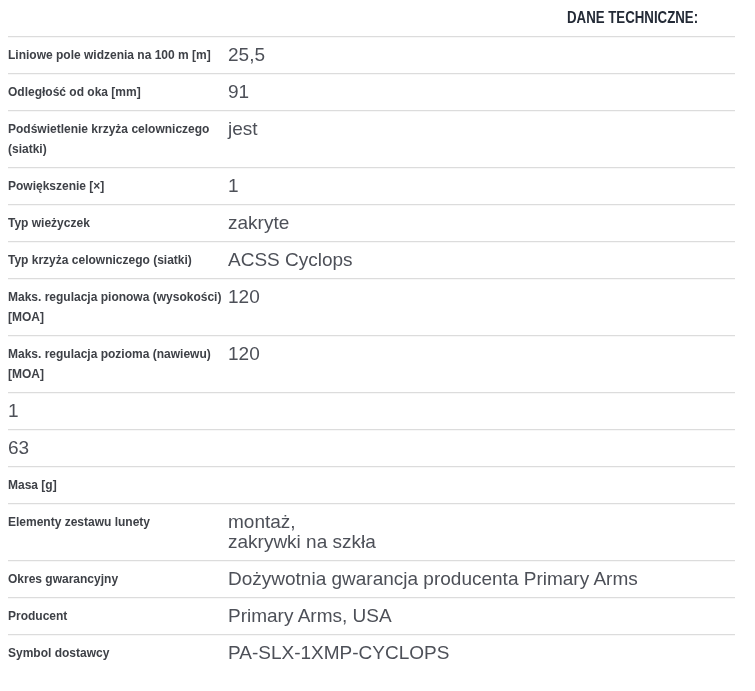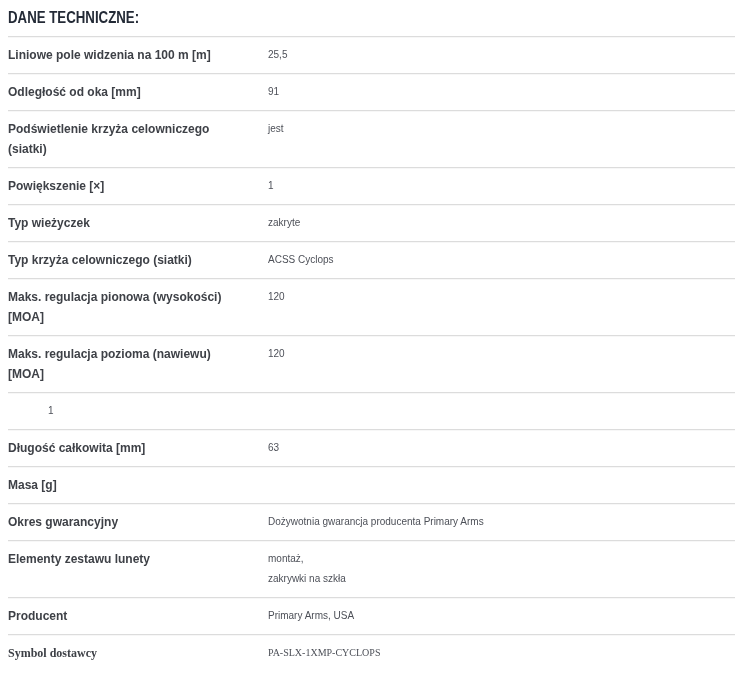--- a/index.html
+++ b/index.html
@@ -22,20 +22,21 @@
   }
   .spec-wrap {
     margin-left: 8px;
     width: 727px;
     padding-top: 6px;
   }
   .spec-header {
     padding: 2px 0 8px 0;
     border-bottom: 1px solid var(--divider);
     box-shadow: 0 1px 0 rgba(0,0,0,0.03);
+    text-align: right;
   }
   .spec-title {
     display: inline-block;
     margin: 0;
     font-size: 17px;
     font-weight: 700;
     letter-spacing: 0px;
     text-transform: uppercase;
     color: var(--title-color);
     transform: scaleX(0.78);
@@ -45,38 +46,36 @@
   .spec-row {
     display: flex;
     align-items: flex-start;
     padding: 8px 0;
     border-bottom: 1px solid var(--divider);
     box-shadow: 0 1px 0 rgba(0,0,0,0.03);
   }
   .spec-row:last-child {
     border-bottom: none;
     box-shadow: none;
-    font-family: Liberation Serif, serif;
   }
   .spec-label {
     flex: 0 0 220px;
     width: 220px;
     font-size: 12px;
     font-weight: 700;
     line-height: 20px;
     color: var(--label-color);
   }
   .spec-value {
     flex: 1 1 auto;
-    font-size: 10px;
+    font-size: 19px;
     font-weight: 400;
     line-height: 20px;
     color: var(--value-color);
     white-space: pre-line;
-    margin-left: 40px;
   }
 </style>
 </head>
 <body>
 
 <div class="spec-wrap">
   <div class="spec-header">
     <h2 class="spec-title">DANE TECHNICZNE:</h2>
   </div>
   <div>
@@ -109,34 +108,33 @@
         <div class="spec-value">120</div>
       </div>
       <div class="spec-row">
         <div class="spec-label">Maks. regulacja pozioma (nawiewu) [MOA]</div>
         <div class="spec-value">120</div>
       </div>
       <div class="spec-row">
         <div class="spec-value">1</div>
       </div>
       <div class="spec-row">
-        <div class="spec-label">Długość całkowita [mm]</div>
         <div class="spec-value">63</div>
       </div>
       <div class="spec-row">
         <div class="spec-label">Masa [g]</div>
       </div>
       <div class="spec-row">
-        <div class="spec-label">Okres gwarancyjny</div>
-        <div class="spec-value">Dożywotnia gwarancja producenta Primary Arms</div>
-      </div>
-      <div class="spec-row">
         <div class="spec-label">Elementy zestawu lunety</div>
         <div class="spec-value">montaż,
 zakrywki na szkła</div>
+      </div>
+      <div class="spec-row">
+        <div class="spec-label">Okres gwarancyjny</div>
+        <div class="spec-value">Dożywotnia gwarancja producenta Primary Arms</div>
       </div>
       <div class="spec-row">
         <div class="spec-label">Producent</div>
         <div class="spec-value">Primary Arms, USA</div>
       </div>
       <div class="spec-row">
         <div class="spec-label">Symbol dostawcy</div>
         <div class="spec-value">PA-SLX-1XMP-CYCLOPS</div>
       </div>
     </div>

